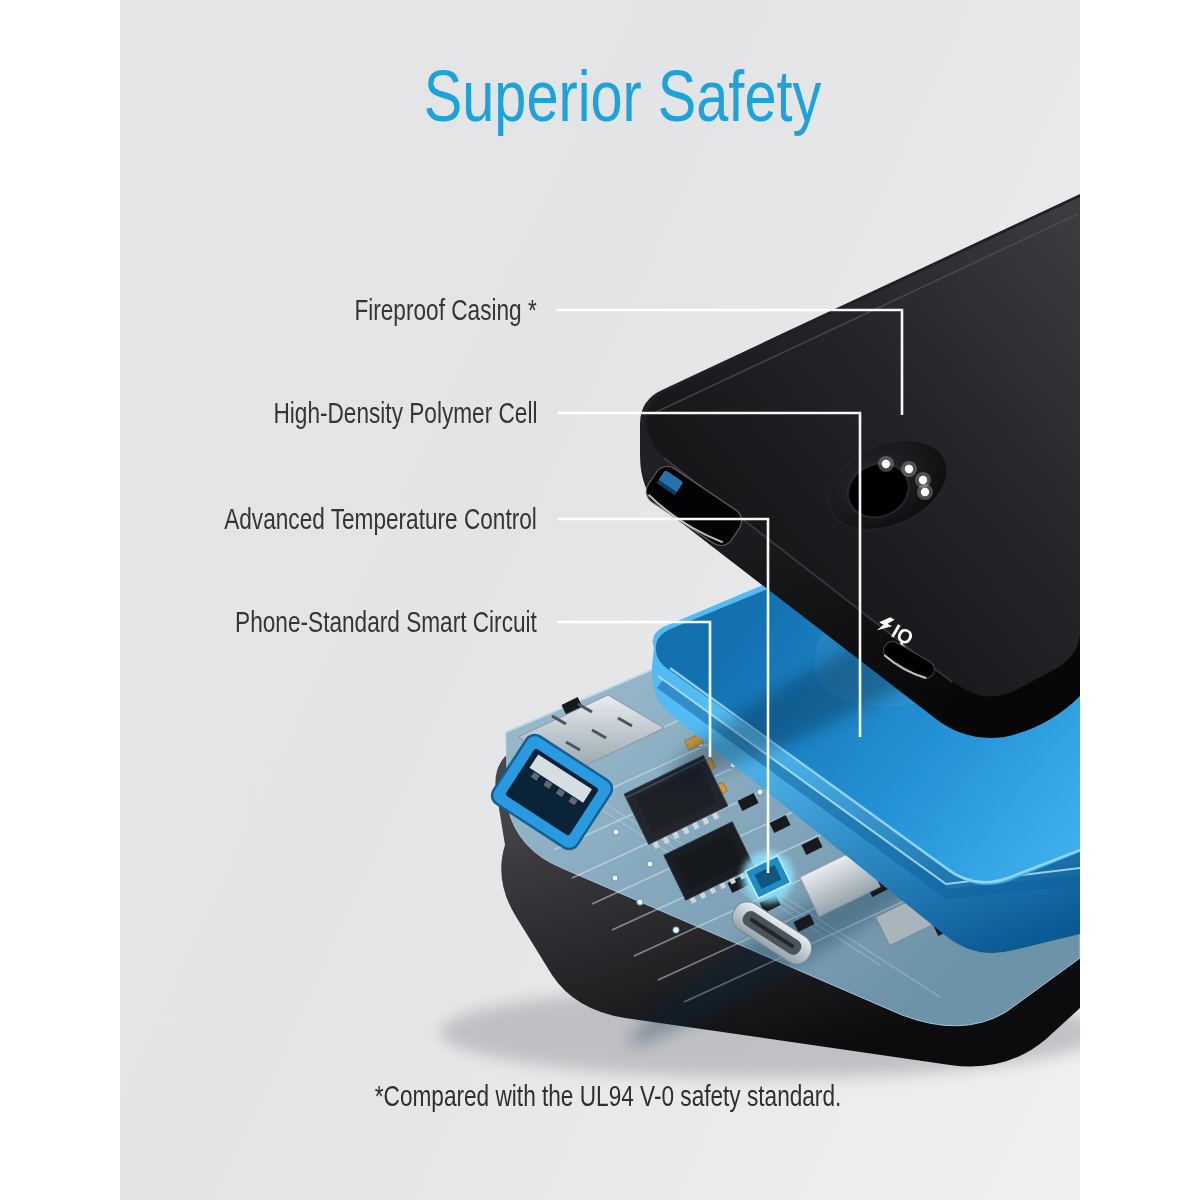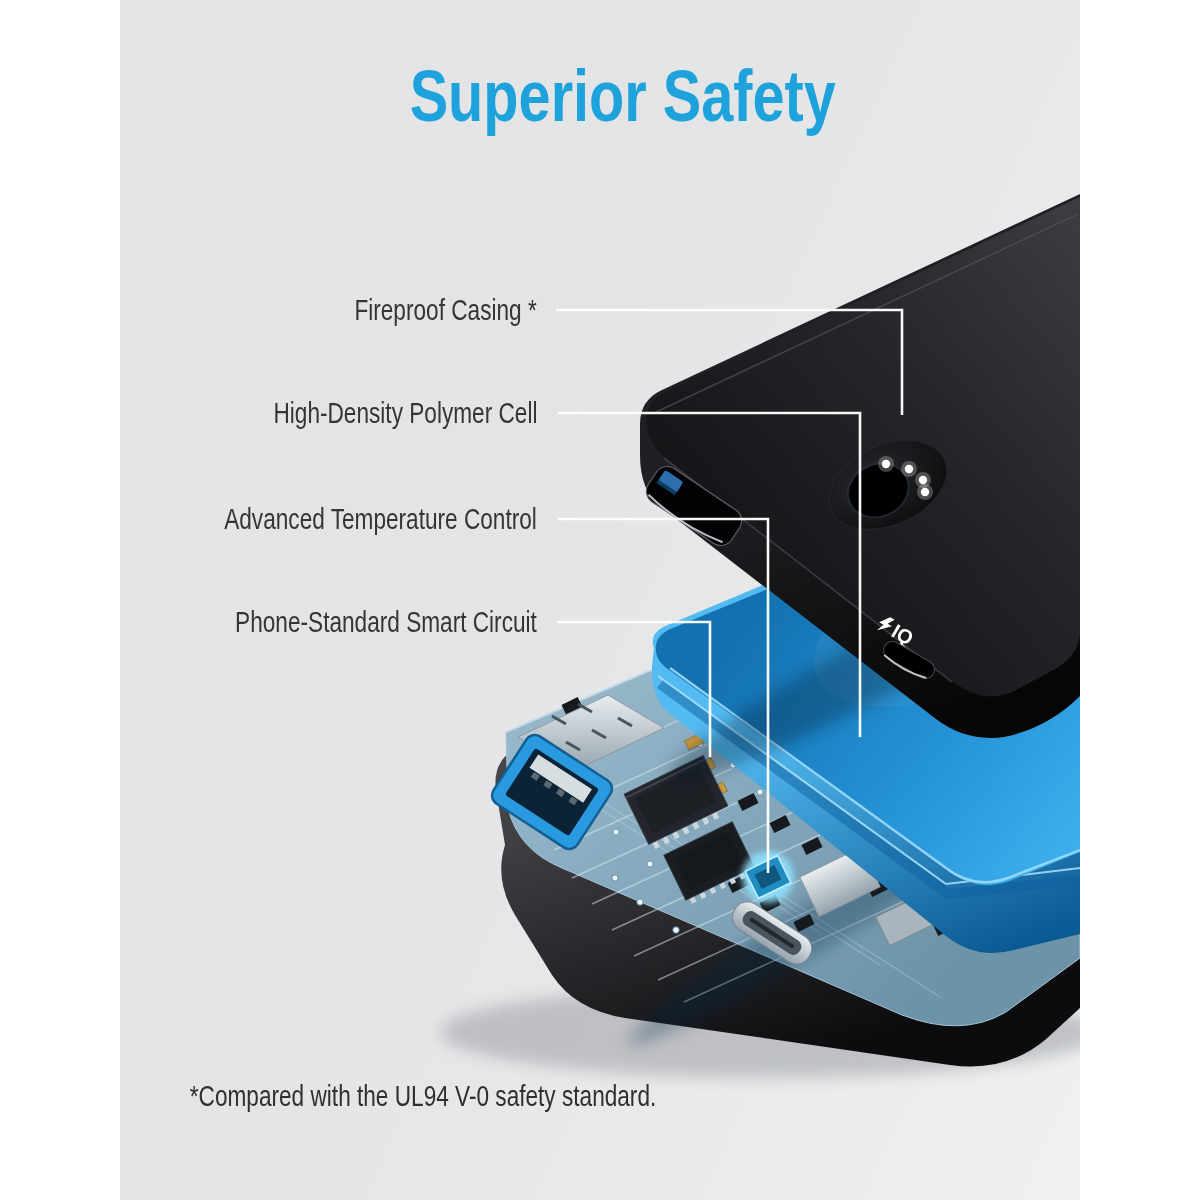--- a/index.html
+++ b/index.html
@@ -2,27 +2,27 @@
 <html><head>
 <meta charset="utf-8">
 <style>
   html,body{margin:0;padding:0;background:#ffffff;}
   .canvas{position:relative;width:1200px;height:1200px;background:#ffffff;overflow:hidden;
           font-family:"Liberation Sans","DejaVu Sans",sans-serif;}
   .panel{position:absolute;left:120px;top:0;width:960px;height:1200px;
          background:linear-gradient(115deg,#e5e5e7 0%,#e3e4e6 42%,#e9eaeb 72%,#eef0f1 100%);}
   .device-svg{position:absolute;left:120px;top:0;width:960px;height:1200px;}
   .title{position:absolute;left:120px;top:58px;width:960px;text-align:center;
-         font-size:73px;font-weight:700;line-height:1.05;color:#1ea2db;white-space:nowrap;}
+         font-size:73px;font-weight:400;line-height:1.05;color:#1ea2db;white-space:nowrap;}
   .title span{display:inline-block;transform:translateX(23px) scaleX(0.79);transform-origin:center;}
   .callout-label{position:absolute;right:663px;transform:translateY(-50%) scaleX(0.78);
          transform-origin:right center;font-size:29px;font-weight:400;color:#353537;
          white-space:nowrap;line-height:1;}
   .cl-1{top:310px;} .cl-2{top:413px;} .cl-3{top:519px;} .cl-4{top:622px;}
-  .footnote{position:absolute;left:120px;top:1080px;width:968px;text-align:left;
+  .footnote{position:absolute;left:120px;top:1080px;width:968px;text-align:center;
          font-size:29px;color:#2f2f31;white-space:nowrap;}
   .footnote span{display:inline-block;transform:translateX(4px) scaleX(0.78);transform-origin:center;}
 </style>
 </head>
 <body>
 
 <div class="canvas">
   <div class="panel"></div>
 
   <svg class="device-svg" viewBox="120 0 960 1200">

